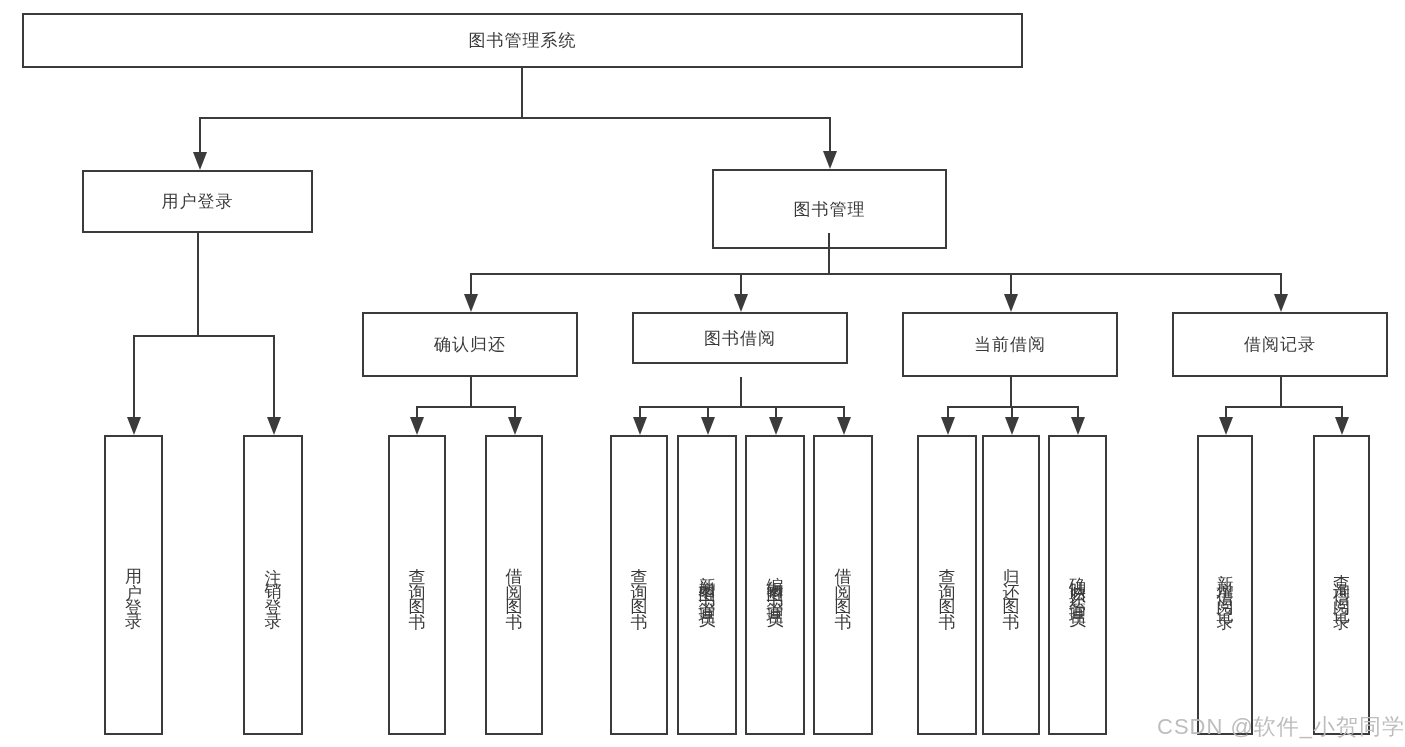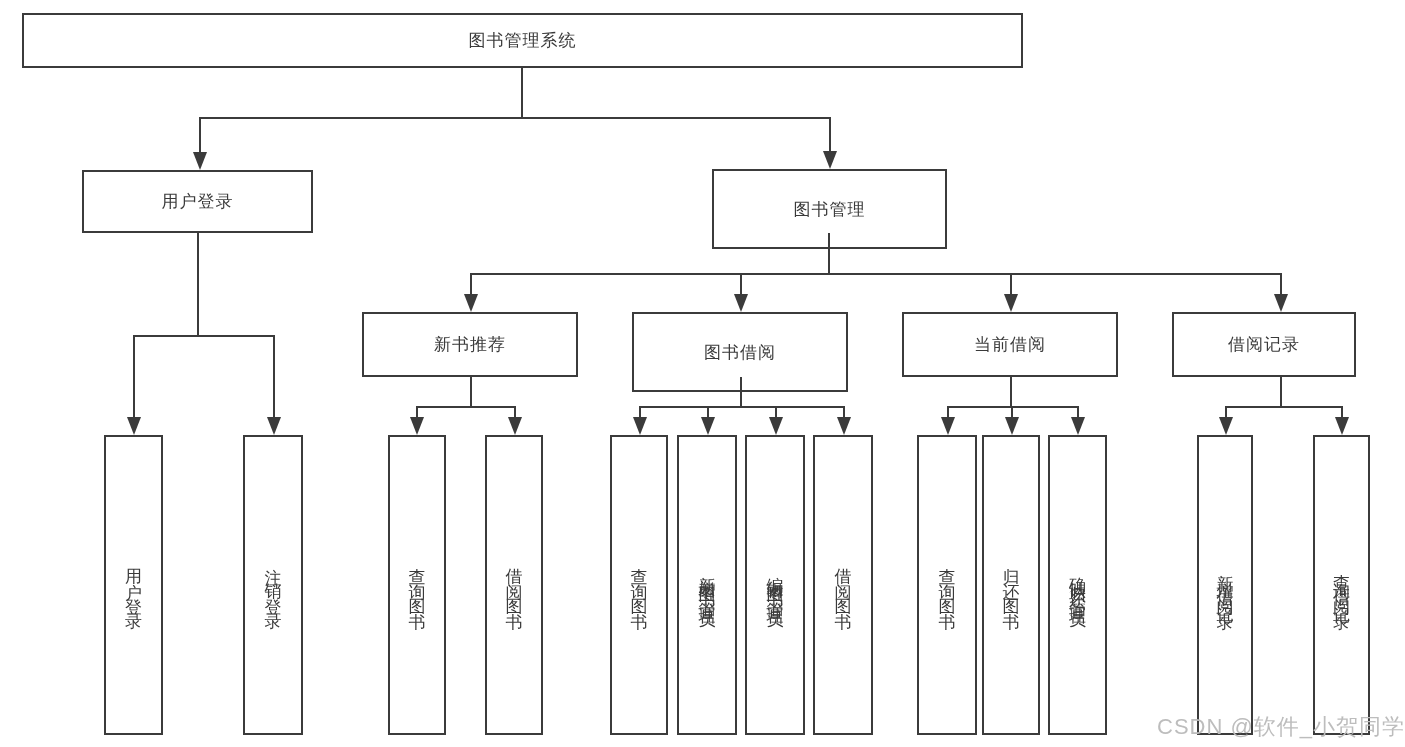--- a/index.html
+++ b/index.html
@@ -51,24 +51,24 @@
 </head>
 <body>
 
 <div id="canvas">
 
   <div class="box" style="left:22px;top:13px;width:1001px;height:55px;">图书管理系统</div>
 
   <div class="box" style="left:82px;top:170px;width:231px;height:63px;">用户登录</div>
   <div class="box" style="left:712px;top:169px;width:235px;height:80px;">图书管理</div>
 
-  <div class="box" style="left:362px;top:312px;width:216px;height:65px;">新书推荐</div>
-  <div class="box" style="left:632px;top:312px;width:216px;height:80px;font-family:Liberation Mono, monospace;">图书借阅</div>
+  <div class="box" style="left:362px;top:312px;width:216px;height:65px;">确认归还</div>
+  <div class="box" style="left:632px;top:312px;width:216px;height:52px;font-family:Liberation Mono, monospace;">图书借阅</div>
   <div class="box" style="left:902px;top:312px;width:216px;height:65px;">当前借阅</div>
-  <div class="box" style="left:1172px;top:312px;width:184px;height:65px;">借阅记录</div>
+  <div class="box" style="left:1172px;top:312px;width:216px;height:65px;">借阅记录</div>
 
   <div class="box vtext sp-short" style="left:104px;top:435px;width:59px;height:300px;">用户登录</div>
   <div class="box vtext sp-short" style="left:243px;top:435px;width:60px;height:300px;">注销登录</div>
 
   <div class="box vtext sp-short" style="left:388px;top:435px;width:58px;height:300px;">查询图书</div>
   <div class="box vtext sp-short" style="left:485px;top:435px;width:58px;height:300px;">借阅图书</div>
 
   <div class="box vtext sp-short" style="left:610px;top:435px;width:58px;height:300px;">查询图书</div>
   <div class="box vtext sp-long" style="left:677px;top:435px;width:60px;height:300px;">新增图书（管理员）</div>
   <div class="box vtext sp-long" style="left:745px;top:435px;width:60px;height:300px;">编辑图书（管理员）</div>

